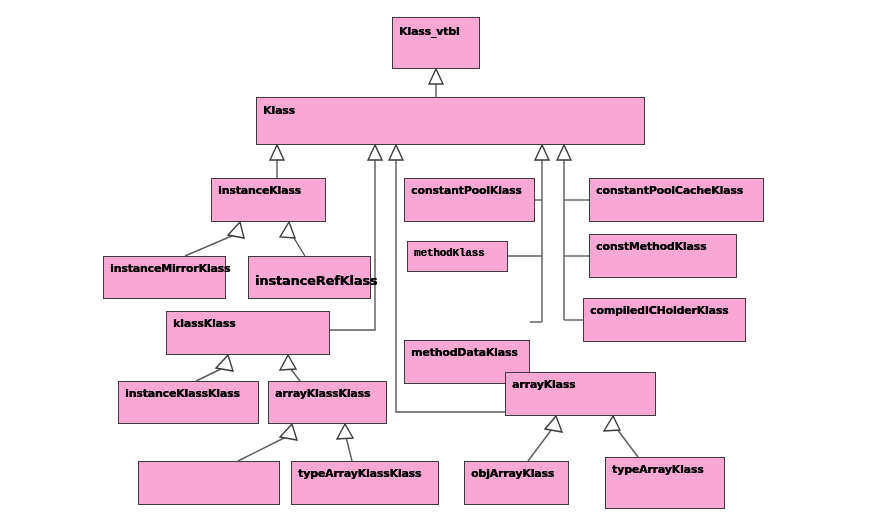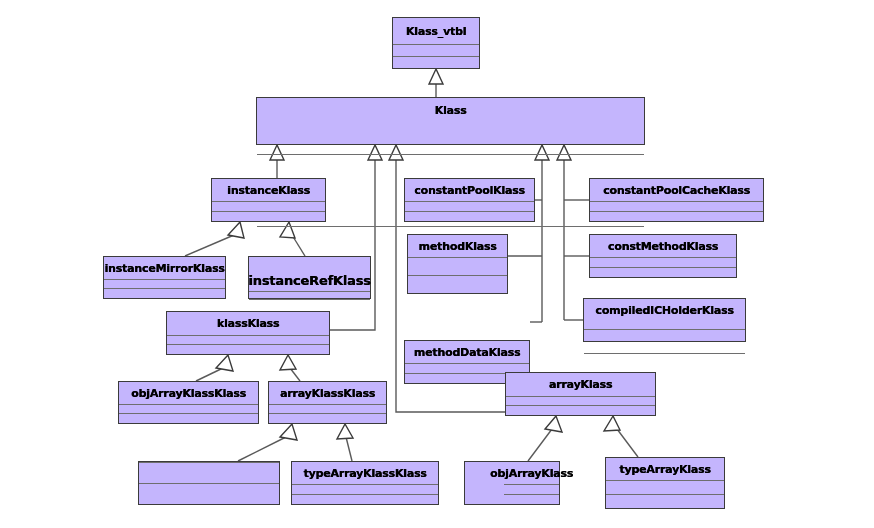--- a/index.html
+++ b/index.html
@@ -20,24 +20,24 @@
   #uml-svg {
     position: absolute;
     left: 0;
     top: 0;
     width: 874px;
     height: 528px;
   }
   .uml-class {
     position: absolute;
     box-sizing: border-box;
-    background: #c4b5fd;
+    background: #f9a8d4;
     border: 1px solid #3b3b3b;
     display: flex;
-    flex-direction: column;
+    flex-direction: row;
     z-index: 5;
   }
   .uml-name {
     flex: 0 0 auto;
     display: flex;
     align-items: center;
     justify-content: center;
     font-weight: bold;
     color: #000000;
     letter-spacing: -0.2px;
@@ -157,21 +157,21 @@
         <div class="uml-ops"></div>
       </div>
       <div class="uml-class" style="left: 166px; top: 311px; width: 164px; height: 44px;">
         <div class="uml-name" style="height: 23px; font-size: 11px;">klassKlass</div>
         <div class="uml-sep"></div>
         <div class="uml-attrs"></div>
         <div class="uml-sep"></div>
         <div class="uml-ops"></div>
       </div>
       <div class="uml-class" style="left: 118px; top: 381px; width: 141px; height: 43px;">
-        <div class="uml-name" style="height: 22px; font-size: 11px;">objArrayKlassKlass</div>
+        <div class="uml-name" style="height: 22px; font-size: 11px;">instanceKlassKlass</div>
         <div class="uml-sep"></div>
         <div class="uml-attrs"></div>
         <div class="uml-sep"></div>
         <div class="uml-ops"></div>
       </div>
       <div class="uml-class" style="left: 268px; top: 381px; width: 119px; height: 43px;">
         <div class="uml-name" style="height: 22px; font-size: 11px;">arrayKlassKlass</div>
         <div class="uml-sep"></div>
         <div class="uml-attrs"></div>
         <div class="uml-sep"></div>
@@ -190,21 +190,21 @@
         <div class="uml-sep"></div>
         <div class="uml-ops"></div>
       </div>
       <div class="uml-class" style="left: 404px; top: 178px; width: 131px; height: 44px;">
         <div class="uml-name" style="height: 22px; font-size: 11px;">constantPoolKlass</div>
         <div class="uml-sep"></div>
         <div class="uml-attrs"></div>
         <div class="uml-sep"></div>
         <div class="uml-ops"></div>
       </div>
-      <div class="uml-class" style="left: 407px; top: 234px; width: 101px; height: 60px;">
+      <div class="uml-class" style="left: 407px; top: 241px; width: 101px; height: 31px; font-family: Liberation Mono, monospace;">
         <div class="uml-name" style="height: 22px; font-size: 11px;">methodKlass</div>
         <div class="uml-sep"></div>
         <div class="uml-attrs"></div>
         <div class="uml-sep"></div>
         <div class="uml-ops"></div>
       </div>
       <div class="uml-class" style="left: 404px; top: 300px; width: 126px; height: 44px; margin-top: 40px;">
         <div class="uml-name" style="height: 22px; font-size: 11px;">methodDataKlass</div>
         <div class="uml-sep"></div>
         <div class="uml-attrs"></div>
@@ -232,21 +232,21 @@
         <div class="uml-sep"></div>
         <div class="uml-ops"></div>
       </div>
       <div class="uml-class" style="left: 505px; top: 372px; width: 151px; height: 44px;">
         <div class="uml-name" style="height: 23px; font-size: 11px;">arrayKlass</div>
         <div class="uml-sep"></div>
         <div class="uml-attrs"></div>
         <div class="uml-sep"></div>
         <div class="uml-ops"></div>
       </div>
-      <div class="uml-class" style="left: 464px; top: 461px; width: 96px; height: 44px; padding-left: 39px;">
+      <div class="uml-class" style="left: 464px; top: 461px; width: 105px; height: 44px;">
         <div class="uml-name" style="height: 22px; font-size: 11px;">objArrayKlass</div>
         <div class="uml-sep"></div>
         <div class="uml-attrs"></div>
         <div class="uml-sep"></div>
         <div class="uml-ops"></div>
       </div>
       <div class="uml-class" style="left: 605px; top: 457px; width: 120px; height: 52px;">
         <div class="uml-name" style="height: 22px; font-size: 11px;">typeArrayKlass</div>
         <div class="uml-sep"></div>
         <div class="uml-attrs"></div>

